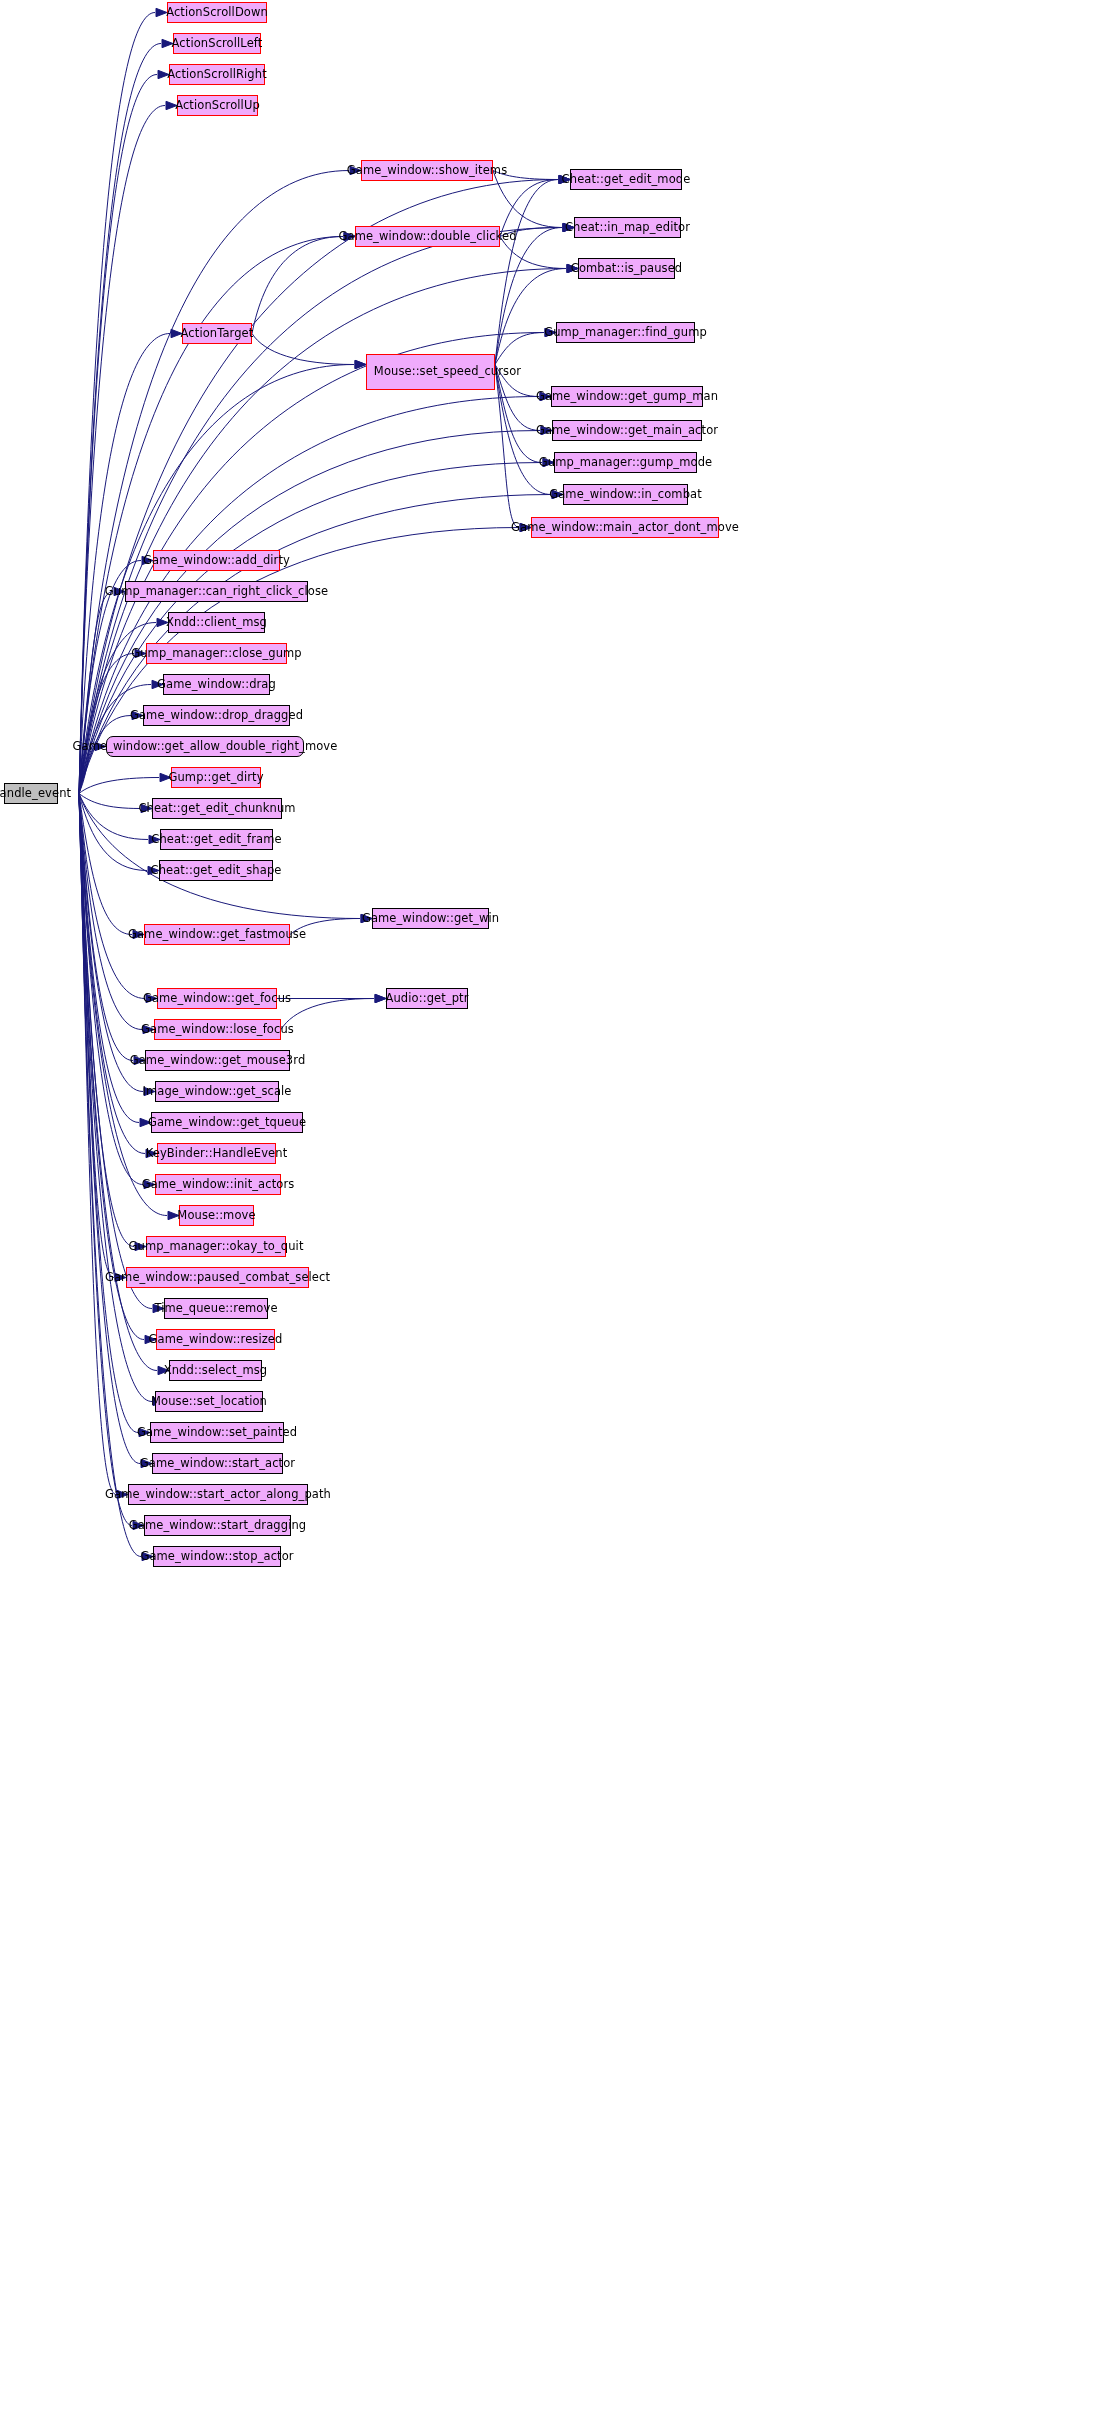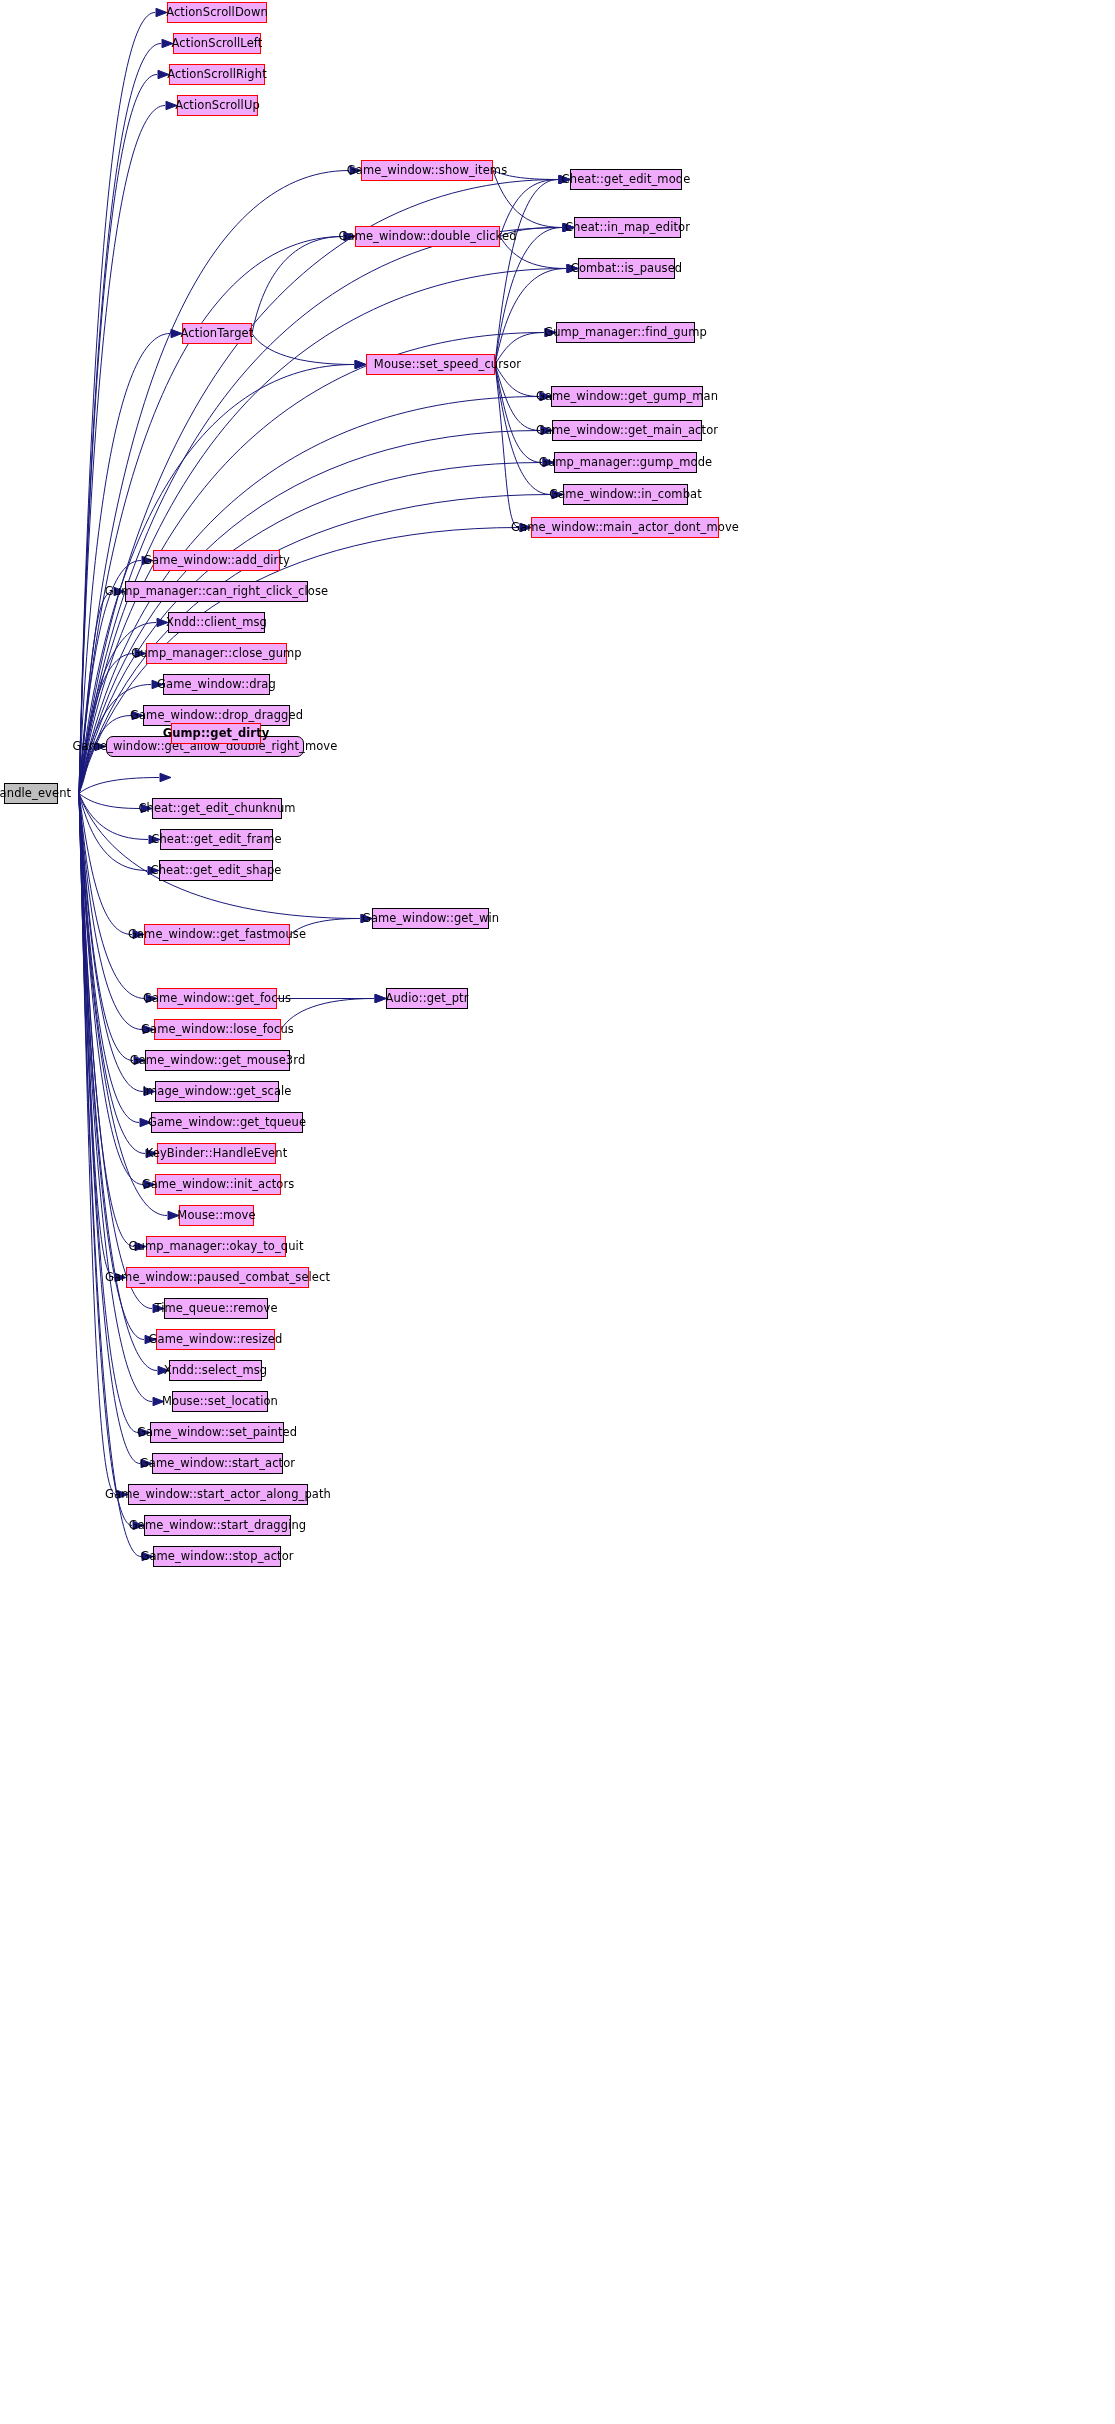--- a/index.html
+++ b/index.html
@@ -226,21 +226,21 @@
       </div>
       <div class="node" style="left: 578px; top: 258px; width: 97px; height: 21px; align-items: center;">
         <span class="node-label">Combat::is_paused</span>
       </div>
       <div class="node red" style="left: 182px; top: 323px; width: 70px; height: 21px;">
         <span class="node-label">ActionTarget</span>
       </div>
       <div class="node" style="left: 556px; top: 322px; width: 139px; height: 21px;">
         <span class="node-label">Gump_manager::find_gump</span>
       </div>
-      <div class="node red" style="left: 366px; top: 354px; width: 129px; height: 21px; padding-left: 34px;">
+      <div class="node red" style="left: 366px; top: 354px; width: 129px; height: 36px; padding-left: 34px;">
         <span class="node-label">Mouse::set_speed_cursor</span>
       </div>
       <div class="node" style="left: 551px; top: 386px; width: 152px; height: 21px;">
         <span class="node-label">Game_window::get_gump_man</span>
       </div>
       <div class="node" style="left: 552px; top: 420px; width: 150px; height: 21px;">
         <span class="node-label">Game_window::get_main_actor</span>
       </div>
       <div class="node" style="left: 554px; top: 452px; width: 143px; height: 21px;">
         <span class="node-label">Gump_manager::gump_mode</span>
@@ -265,21 +265,21 @@
       </div>
       <div class="node" style="left: 163px; top: 674px; width: 107px; height: 21px;">
         <span class="node-label">Game_window::drag</span>
       </div>
       <div class="node" style="left: 143px; top: 705px; width: 147px; height: 21px;">
         <span class="node-label">Game_window::drop_dragged</span>
       </div>
       <div class="node" style="left: 106px; top: 736px; width: 198px; height: 21px; border-radius: 7px;">
         <span class="node-label">Game_window::get_allow_double_right_move</span>
       </div>
-      <div class="node red" style="left: 171px; top: 723px; width: 90px; height: 21px; font-weight: bold;">
+      <div class="node red" style="left: 171px; top: 767px; width: 90px; height: 21px;">
         <span class="node-label">Gump::get_dirty</span>
       </div>
       <div class="node" style="left: 152px; top: 798px; width: 130px; height: 21px;">
         <span class="node-label">Cheat::get_edit_chunknum</span>
       </div>
       <div class="node" style="left: 160px; top: 829px; width: 113px; height: 21px;">
         <span class="node-label">Cheat::get_edit_frame</span>
       </div>
       <div class="node" style="left: 159px; top: 860px; width: 114px; height: 21px;">
         <span class="node-label">Cheat::get_edit_shape</span>
@@ -325,21 +325,21 @@
       </div>
       <div class="node" style="left: 164px; top: 1298px; width: 104px; height: 21px;">
         <span class="node-label">Time_queue::remove</span>
       </div>
       <div class="node red" style="left: 156px; top: 1329px; width: 119px; height: 21px;">
         <span class="node-label">Game_window::resized</span>
       </div>
       <div class="node" style="left: 169px; top: 1360px; width: 93px; height: 21px;">
         <span class="node-label">Xndd::select_msg</span>
       </div>
-      <div class="node" style="left: 172px; top: 1391px; width: 96px; height: 21px;">
+      <div class="node" style="left: 155px; top: 1391px; width: 108px; height: 21px;">
         <span class="node-label">Mouse::set_location</span>
       </div>
       <div class="node" style="left: 150px; top: 1422px; width: 134px; height: 21px;">
         <span class="node-label">Game_window::set_painted</span>
       </div>
       <div class="node" style="left: 152px; top: 1453px; width: 131px; height: 21px;">
         <span class="node-label">Game_window::start_actor</span>
       </div>
       <div class="node" style="left: 128px; top: 1484px; width: 180px; height: 21px;">
         <span class="node-label">Game_window::start_actor_along_path</span>

